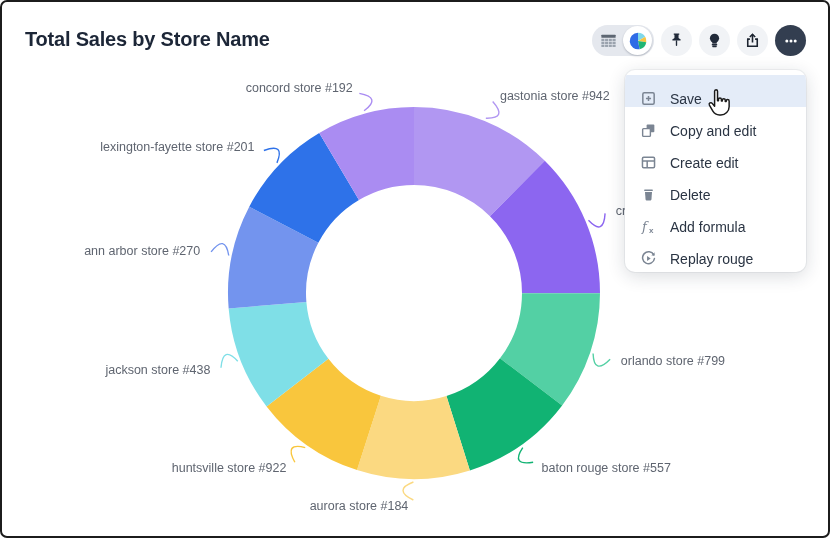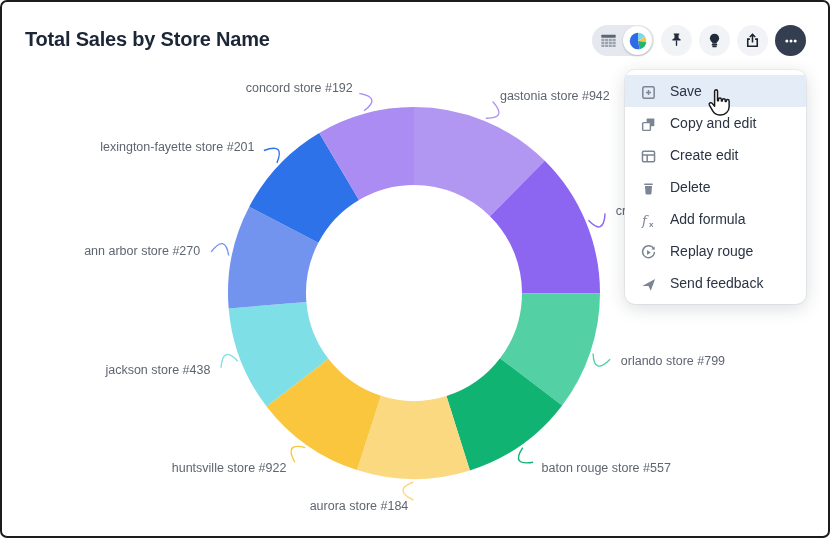--- a/index.html
+++ b/index.html
@@ -39,22 +39,22 @@
   }
   .circle-btn.dark { background: #333e50; }
   
   .menu {
     position: absolute; top: 68px; right: 22px; width: 181px;
     background: #ffffff; border-radius: 10px; z-index: 5;
     box-shadow: 0 4px 18px rgba(25,35,55,.16), 0 0 0 1px rgba(25,35,55,.05);
     padding: 5px 0; overflow: hidden;
   }
   .menu-item {
-    height: 32px; display: flex; align-items: flex-start; gap: 13px;
-    padding: 8px 14px; cursor: pointer; font-size: 14px; color: #2a3443;
+    height: 32px; display: flex; align-items: flex-end; gap: 13px;
+    padding: 0 14px; cursor: pointer; font-size: 14px; color: #2a3443;
   }
   .menu-item.highlighted { background: #e4ecf8; }
   .menu-item .mi-icon { width: 18px; height: 18px; flex: 0 0 18px; display: flex; align-items: center; justify-content: center; }
   
   .chart-layer { position: absolute; left: 0; top: 0; z-index: 1; }
   .chart-layer text { font-family: "Liberation Sans", sans-serif; font-size: 12.5px; fill: #5f6570; }
   
   .cursor { position: absolute; left: 701px; top: 84px; z-index: 10; pointer-events: none; }
 </style>
 </head>
@@ -203,25 +203,17 @@
     <div class="menu-item">
       <span class="mi-icon">
         <svg width="17" height="17" viewBox="0 0 18 18" fill="none">
           <path d="M14.6 5.2A6.3 6.3 0 1 0 15.3 9" stroke="#7b8593" stroke-width="1.6" stroke-linecap="round"></path>
           <path d="M15.4 2.4v3.4h-3.4z" fill="#7b8593"></path>
           <path d="M7.5 6.4l3.8 2.6-3.8 2.6z" fill="#7b8593"></path>
         </svg>
       </span>
       <span>Replay rouge</span>
     </div>
-    <div class="menu-item">
-      <span class="mi-icon">
-        <svg width="17" height="17" viewBox="0 0 18 18">
-          <path d="M2.4 10.6L16 3.2l-4.6 12.4-2.4-5z" fill="#7b8593"></path>
-        </svg>
-      </span>
-      <span>Send feedback</span>
-    </div>
   </div>
 
 <svg class="cursor" width="32" height="32" viewBox="0 0 24 24">
   <path d="M9.8 2.8c.6 0 1.1.5 1.1 1.1v7.2h.7v-1c0-.6.5-1.1 1.1-1.1s1.1.5 1.1 1.1v1.2h.7v-.7c0-.6.5-1.1 1.1-1.1s1.1.5 1.1 1.1v1h.7v-.4c0-.6.5-1.1 1.1-1.1s1.1.5 1.1 1.1v4.3c0 3.4-2.8 6.2-6.2 6.2h-1.1c-2 0-3.9-1.1-4.9-2.8l-2.6-4.6c-.3-.6-.1-1.3.4-1.6.6-.3 1.3-.2 1.7.3l1.8 2.2V3.9c.1-.6.6-1.1 1.2-1.1z" fill="#ffffff" stroke="#1a1a1a" stroke-width="1.1" stroke-linejoin="round"></path>
 </svg>
 
 </body></html>

